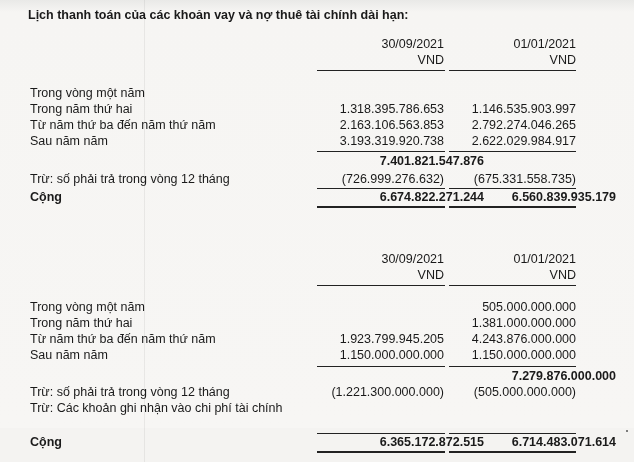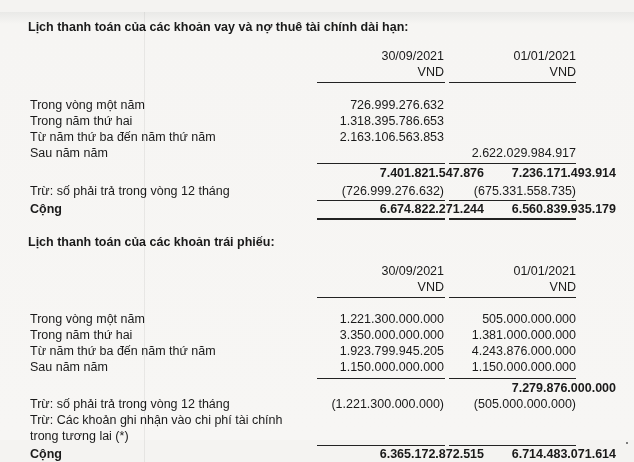--- a/index.html
+++ b/index.html
@@ -1,18 +1,18 @@
 <!DOCTYPE html>
 <html><head>
 <meta charset="utf-8">
 <style>
   html,body{margin:0;padding:0;}
   body{width:634px;height:462px;background:#f4f3f1;position:relative;overflow:hidden;
        font-family:"Liberation Sans", sans-serif;color:#1a1a1a;font-size:12.5px;}
-  .page{position:absolute;left:0;top:12px;width:634px;height:428px;
+  .page{position:absolute;left:0;top:0;width:634px;height:428px;
         background:linear-gradient(180deg,#e9e9e7 0px,#f6f5f3 12px,#f7f6f4 100%);}
   .fold{position:absolute;left:144px;top:0;width:1px;height:462px;background:rgba(0,0,0,0.06);}
   .heading{position:absolute;left:28px;font-weight:bold;font-size:12.5px;}
   .row{position:absolute;left:0;width:634px;height:16px;}
   .lbl{position:absolute;left:30px;white-space:nowrap;}
   .c1{position:absolute;right:190px;text-align:right;white-space:nowrap;}
   .c2{position:absolute;right:58px;text-align:left;white-space:nowrap;}
   .bold{font-weight:bold;padding-left:40px;}
   .rule{position:absolute;height:1px;background:#222;}
   .rule.thick{height:2px;}
@@ -34,76 +34,74 @@
   </div>
   <div class="row" style="top:53px;">
     <span class="c1">VND</span>
     <span class="c2">VND</span>
   </div>
   <div class="rule r1" style="top:70px;"></div>
   <div class="rule r2" style="top:70px;"></div>
 
   <div class="row" style="top:86px;">
     <span class="lbl">Trong vòng một năm</span>
-    <span class="c1">726.999.276.632</span>
   </div>
   <div class="row" style="top:102px;">
     <span class="lbl">Trong năm thứ hai</span>
     <span class="c1">1.318.395.786.653</span>
+    <span class="c2">1.146.535.903.997</span>
   </div>
   <div class="row" style="top:118px;">
     <span class="lbl">Từ năm thứ ba đến năm thứ năm</span>
     <span class="c1">2.163.106.563.853</span>
+    <span class="c2">2.792.274.046.265</span>
   </div>
   <div class="row" style="top:134px;">
     <span class="lbl">Sau năm năm</span>
+    <span class="c1">3.193.319.920.738</span>
     <span class="c2">2.622.029.984.917</span>
   </div>
   <div class="rule r1" style="top:151px;"></div>
   <div class="rule r2" style="top:151px;"></div>
   <div class="row bold" style="top:154px;">
     <span class="c1">7.401.821.547.876</span>
-    <span class="c2">7.236.171.493.914</span>
   </div>
   <div class="row" style="top:172px;">
     <span class="lbl">Trừ: số phải trả trong vòng 12 tháng</span>
     <span class="c1">(726.999.276.632)</span>
     <span class="c2">(675.331.558.735)</span>
   </div>
   <div class="rule r1" style="top:188px;"></div>
   <div class="rule r2" style="top:188px;"></div>
   <div class="row bold" style="top:190px;">
     <span class="lbl">Cộng</span>
     <span class="c1">6.674.822.271.244</span>
     <span class="c2">6.560.839.935.179</span>
   </div>
   <div class="rule r1 thick" style="top:206px;"></div>
   <div class="rule r2 thick" style="top:206px;"></div>
 
-  <div class="heading" style="top:223px;">Lịch thanh toán của các khoản trái phiếu:</div>
 
   <div class="row" style="top:252px;">
     <span class="c1">30/09/2021</span>
     <span class="c2">01/01/2021</span>
   </div>
   <div class="row" style="top:268px;">
     <span class="c1">VND</span>
     <span class="c2">VND</span>
   </div>
   <div class="rule r1" style="top:285px;"></div>
   <div class="rule r2" style="top:285px;"></div>
 
   <div class="row" style="top:300px;">
     <span class="lbl">Trong vòng một năm</span>
-    <span class="c1">1.221.300.000.000</span>
     <span class="c2">505.000.000.000</span>
   </div>
   <div class="row" style="top:316px;">
     <span class="lbl">Trong năm thứ hai</span>
-    <span class="c1">3.350.000.000.000</span>
     <span class="c2">1.381.000.000.000</span>
   </div>
   <div class="row" style="top:332px;">
     <span class="lbl">Từ năm thứ ba đến năm thứ năm</span>
     <span class="c1">1.923.799.945.205</span>
     <span class="c2">4.243.876.000.000</span>
   </div>
   <div class="row" style="top:348px;">
     <span class="lbl">Sau năm năm</span>
     <span class="c1">1.150.000.000.000</span>
@@ -116,21 +114,20 @@
   </div>
   <div class="row" style="top:385px;">
     <span class="lbl">Trừ: số phải trả trong vòng 12 tháng</span>
     <span class="c1">(1.221.300.000.000)</span>
     <span class="c2">(505.000.000.000)</span>
   </div>
   <div class="row" style="top:401px;">
     <span class="lbl">Trừ: Các khoản ghi nhận vào chi phí tài chính</span>
   </div>
   <div class="row" style="top:417px;">
-    <span class="lbl">trong tương lai (*)</span>
   </div>
   <div class="rule r1" style="top:433px;"></div>
   <div class="rule r2" style="top:433px;"></div>
   <div class="row bold" style="top:435px;">
     <span class="lbl">Cộng</span>
     <span class="c1">6.365.172.872.515</span>
     <span class="c2">6.714.483.071.614</span>
   </div>
   <div class="rule r1 thick" style="top:451px;"></div>
   <div class="rule r2 thick" style="top:451px;"></div>

